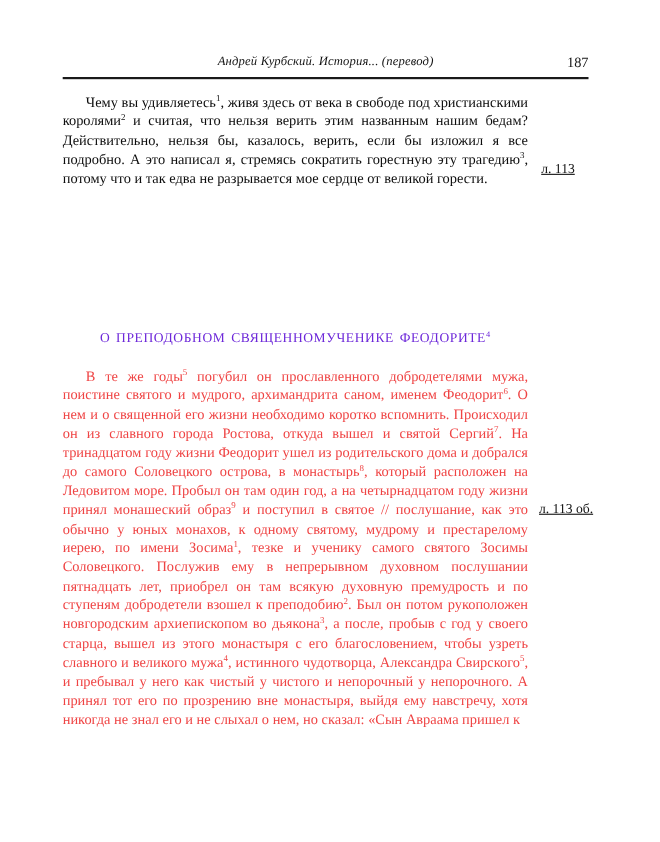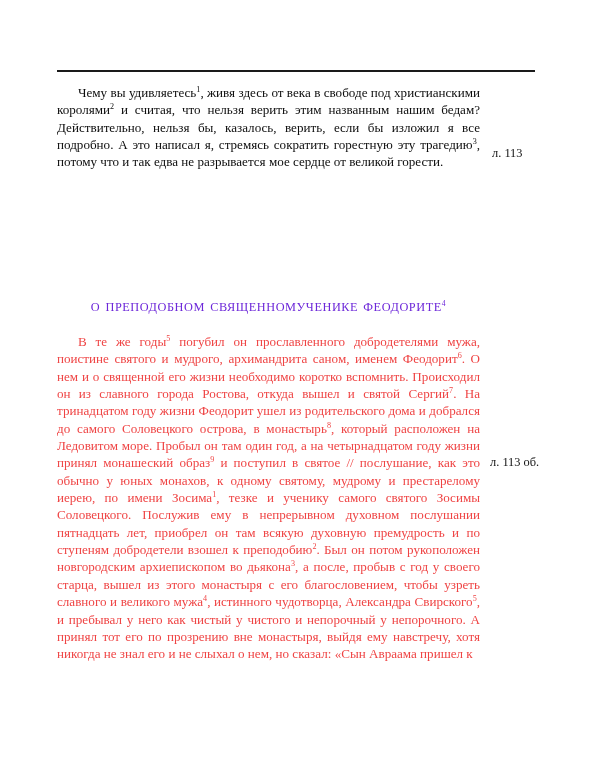--- a/index.html
+++ b/index.html
@@ -104,29 +104,34 @@
     text-align-last: left;
     color: #ef4444;
   }
 
   
   .marginal {
     position: absolute;
     font-size: 12.4px;
     color: #131313;
     white-space: nowrap;
+    text-decoration: underline;
   }
   .marginal-1 { left: 492px; top: 146px; }
   .marginal-2 { left: 490px; top: 455px; }
 </style>
 </head>
 <body>
 
 <div class="page">
 
+  <div class="runhead">
+    <div class="runhead-title">Андрей Курбский. История... (перевод)</div>
+    <div class="runhead-pageno">187</div>
+  </div>
   <div class="runhead-rule"></div>
 
   <div class="textblock">
     <p class="para indent"><span>Чему вы удивляетесь</span><sup>1</sup><span>, живя здесь от века в свободе под христианскими королями</span><sup>2</sup><span> и считая, что нельзя верить этим названным нашим бедам? Действительно, нельзя бы, казалось, верить, если бы изложил я все подробно. А это написал я, стремясь сократить горестную эту трагедию</span><sup>3</sup><span>, потому что и так едва не разрывается мое сердце от великой горести.</span></p>
   </div>
 
   <div class="section-heading"><span>О ПРЕПОДОБНОМ СВЯЩЕННОМУЧЕНИКЕ ФЕОДОРИТЕ</span><sup>4</sup></div>
 
   <div class="textblock-lower">
     <p class="para indent"><span>В те же годы</span><sup>5</sup><span> погубил он прославленного добродетелями мужа, поистине святого и мудрого, архимандрита саном, именем Феодорит</span><sup>6</sup><span>. О нем и о священной его жизни необходимо коротко вспомнить. Происходил он из славного города Ростова, откуда вышел и святой Сергий</span><sup>7</sup><span>. На тринадцатом году жизни Феодорит ушел из родительского дома и добрался до самого Соловецкого острова, в монастырь</span><sup>8</sup><span>, который расположен на Ледовитом море. Пробыл он там один год, а на четырнадцатом году жизни принял монашеский образ</span><sup>9</sup><span> и поступил в святое // послушание, как это обычно у юных монахов, к одному святому, мудрому и престарелому иерею, по имени Зосима</span><sup>1</sup><span>, тезке и ученику самого святого Зосимы Соловецкого. Послужив ему в непрерывном духовном послушании пятнадцать лет, приобрел он там всякую духовную премудрость и по ступеням добродетели взошел к преподобию</span><sup>2</sup><span>. Был он потом рукоположен новгородским архиепископом во дьякона</span><sup>3</sup><span>, а после, пробыв с год у своего старца, вышел из этого монастыря с его благословением, чтобы узреть славного и великого мужа</span><sup>4</sup><span>, истинного чудотворца, Александра Свирского</span><sup>5</sup><span>, и пребывал у него как чистый у чистого и непорочный у непорочного. А принял тот его по прозрению вне монастыря, выйдя ему навстречу, хотя никогда не знал его и не слыхал о нем, но сказал: «Сын Авраама пришел к</span></p>

